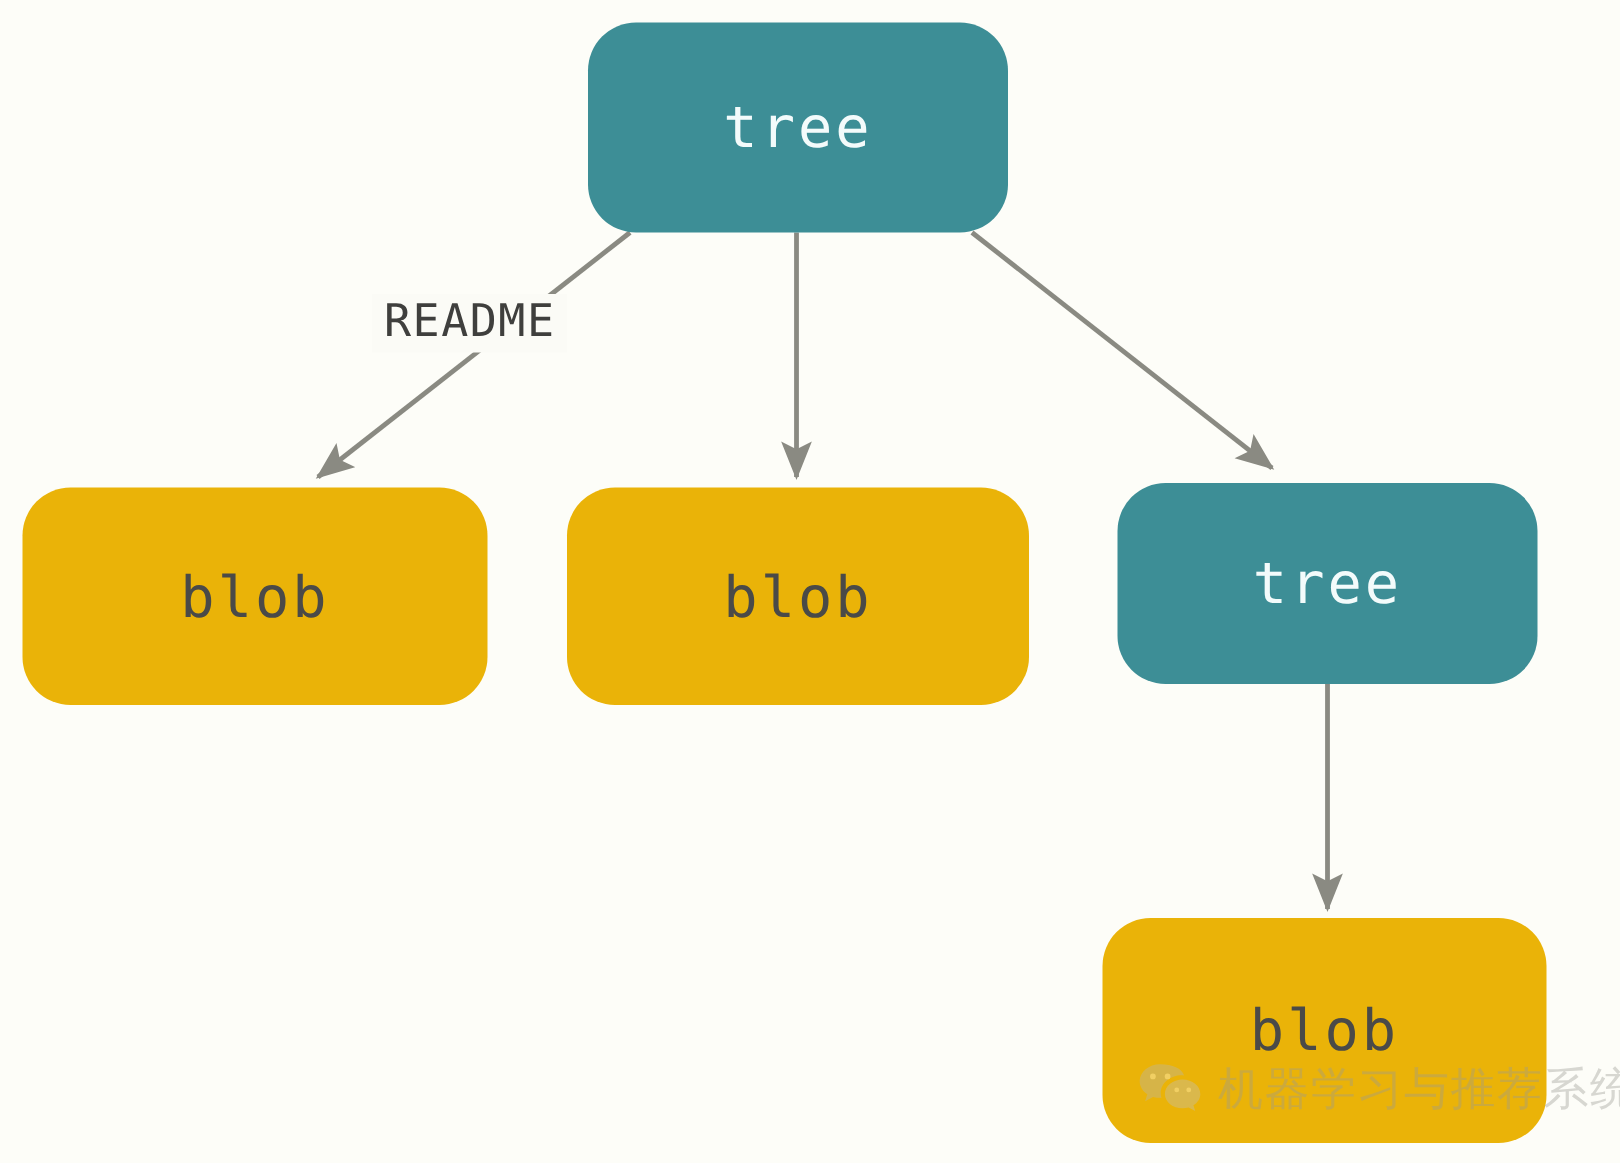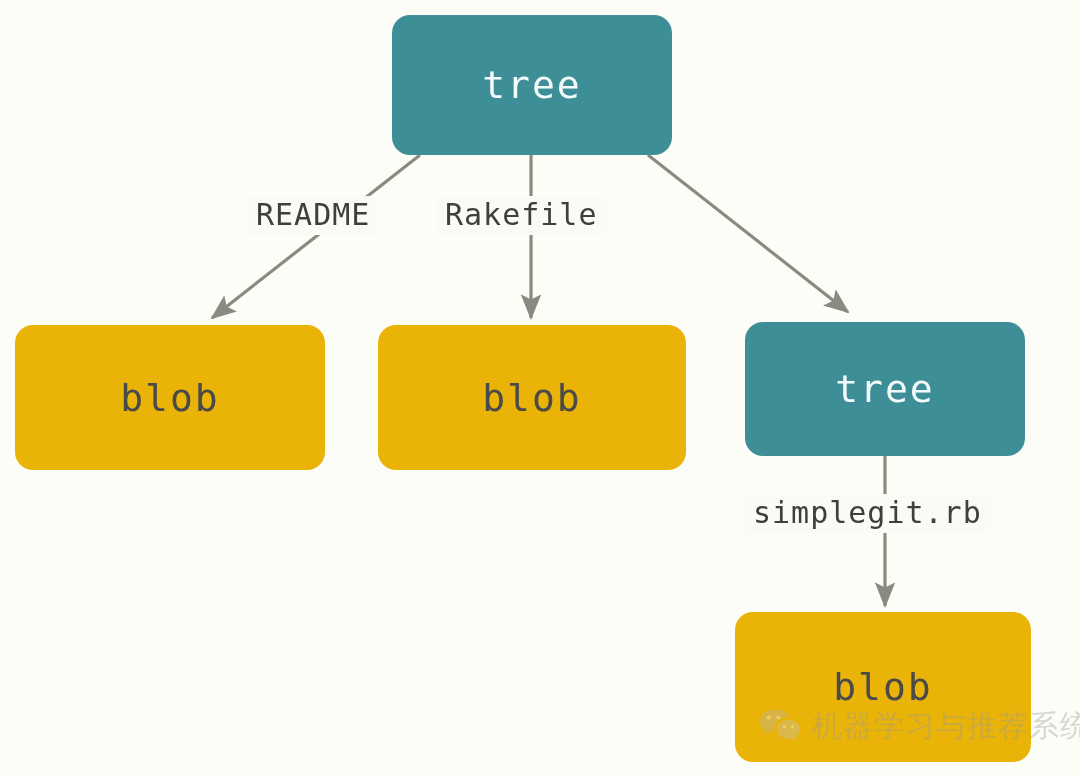--- a/index.html
+++ b/index.html
@@ -18,21 +18,21 @@
   svg.edges {
     position: absolute;
     left: 0;
     top: 0;
     width: 1080px;
     height: 775px;
     pointer-events: none;
   }
   .node {
     position: absolute;
-    border-radius: 18px;
+    border-radius: 32px;
     display: flex;
     align-items: center;
     justify-content: center;
     font-family: "DejaVu Sans Mono", "Liberation Mono", monospace;
     font-size: 38px;
     letter-spacing: 2px;
   }
   .node-tree {
     background: #3d8e96;
     color: #f3fbfb;
@@ -104,24 +104,22 @@
   <div class="node node-tree" style="left:745px; top:322px; width:280px; height:134px;">
     <span>tree</span>
   </div>
 
   <div class="node node-blob" style="left:735px; top:612px; width:296px; height:150px;">
     <span>blob</span>
   </div>
 
   <div class="edge-label" style="left:248px; top:196px;">README</div>
 
-  <div class="edge-label" style="left:437px; top:196px;">Rakefile</div>
 
 
-  <div class="edge-label" style="left:745px; top:494px;">simplegit.rb</div>
 
   <div class="watermark" style="left:758px; top:706px;">
     <span>
       <svg width="44" height="36" viewBox="0 0 44 36">
         <path d="M15.5 2.5C7.8 2.5 1.8 7.6 1.8 13.8c0 3.5 2 6.6 5.1 8.7l-1.5 4.6 5.3-2.8c1.5.4 3.1.6 4.8.6h.8c-.3-1-.5-2-.5-3.1 0-6.6 6.3-11.9 14.1-11.9.5 0 1 0 1.5.1C30.1 5.2 23.5 2.5 15.5 2.5z" fill="#b8b8b0"></path>
         <circle cx="10.6" cy="10.6" r="1.9" fill="#fdfdf8"></circle>
         <circle cx="20.4" cy="10.6" r="1.9" fill="#fdfdf8"></circle>
         <path d="M42.2 22.3c0-5.3-5.3-9.6-11.8-9.6s-11.8 4.3-11.8 9.6 5.3 9.6 11.8 9.6c1.4 0 2.7-.2 4-.5l4.4 2.3-1.2-3.8c2.8-1.8 4.6-4.5 4.6-7.6z" fill="#c2c2ba"></path>
         <circle cx="26.5" cy="19.6" r="1.6" fill="#fdfdf8"></circle>
         <circle cx="34.5" cy="19.6" r="1.6" fill="#fdfdf8"></circle>

